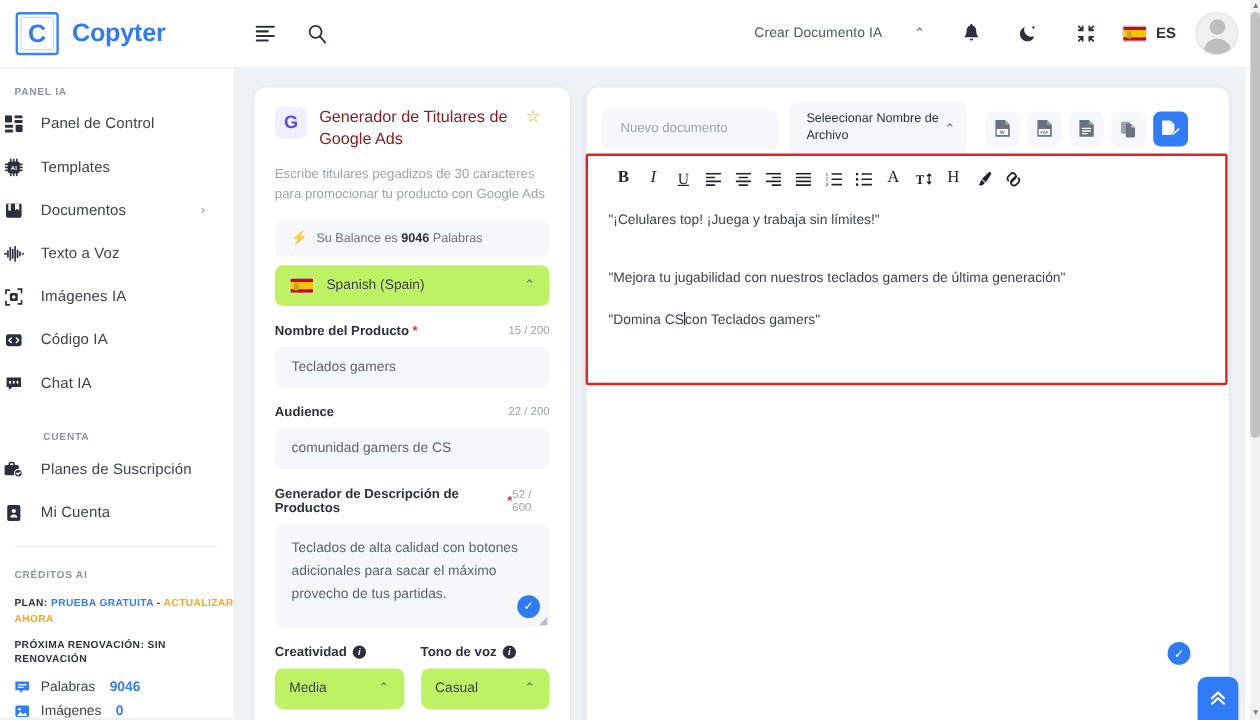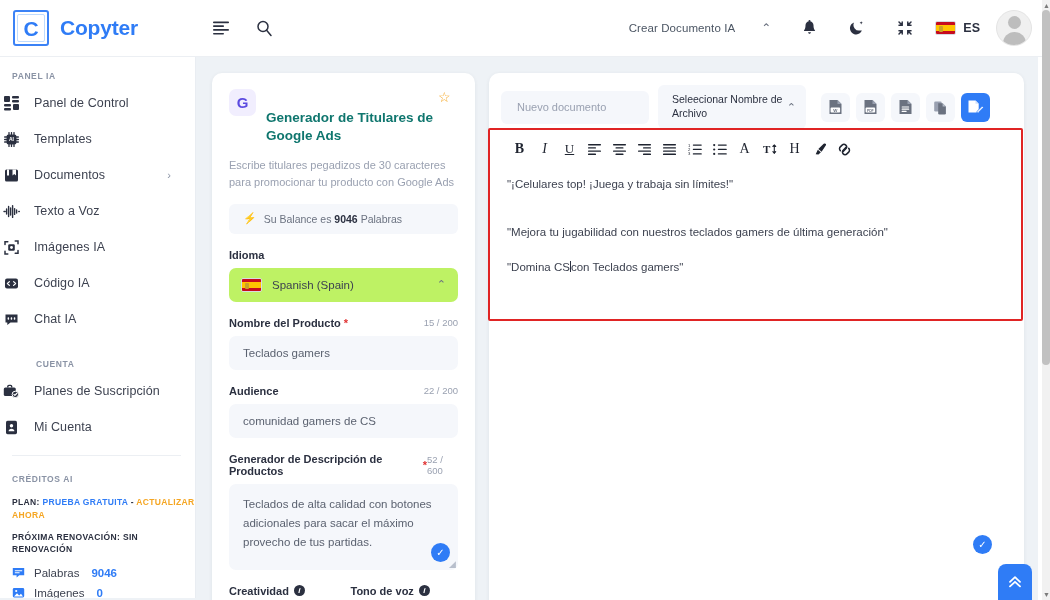--- a/index.html
+++ b/index.html
@@ -109,23 +109,22 @@
     padding: 16px 17px;
     overflow: hidden;
   }
   .fc-head { display:flex; align-items:flex-start; }
   .g-badge {
     width: 27px; height: 27px; border-radius: 7px; background:#f1eefe;
     display:flex; align-items:center; justify-content:center;
     font-size: 15px; font-weight:700; color:#5b4ae0; flex:none;
   }
   .fc-title {
-    margin-left: 10px; font-size: 13.5px; font-weight: 700; color:#0f766e; line-height: 1.35;
+    margin-left: 10px; font-size: 13.5px; font-weight: 400; color:#7f1d1d; line-height: 1.35;
     width: 170px;
-    margin-top: 20px;
   }
   .star { color:#f5a623; font-size: 14px; margin-left: 2px; cursor:pointer; }
   .fc-desc { font-size: 11px; color:#9aa1b1; line-height:1.55; margin-top: 12px;}
   .balance {
     margin-top: 12px; height: 30px; background:#f5f7fb; border-radius:6px;
     display:flex; align-items:center; padding-left: 14px; gap:7px;
   }
   .balance .bolt { color:#2f7cf6; font-size: 11px;}
   .balance .txt { font-size: 10.5px; color:#6b7280;}
   .balance .txt b { color:#2b3040; }
@@ -482,23 +481,20 @@
 
     <div class="balance">
       <span class="bolt">⚡</span>
       <span class="txt">
         <span>Su Balance es</span>
         <b>9046</b>
         <span>Palabras</span>
       </span>
     </div>
 
-    <div class="f-label">
-      <span>Idioma</span>
-    </div>
     <div class="select-box">
       <span class="flag">
         <span class="s-top"></span>
           <span class="s-mid"></span>
           <span class="s-bot"></span>
           <span class="crest"></span>
       </span>
       <span class="val">Spanish (Spain)</span>
       <span class="chev">⌃</span>
     </div>

